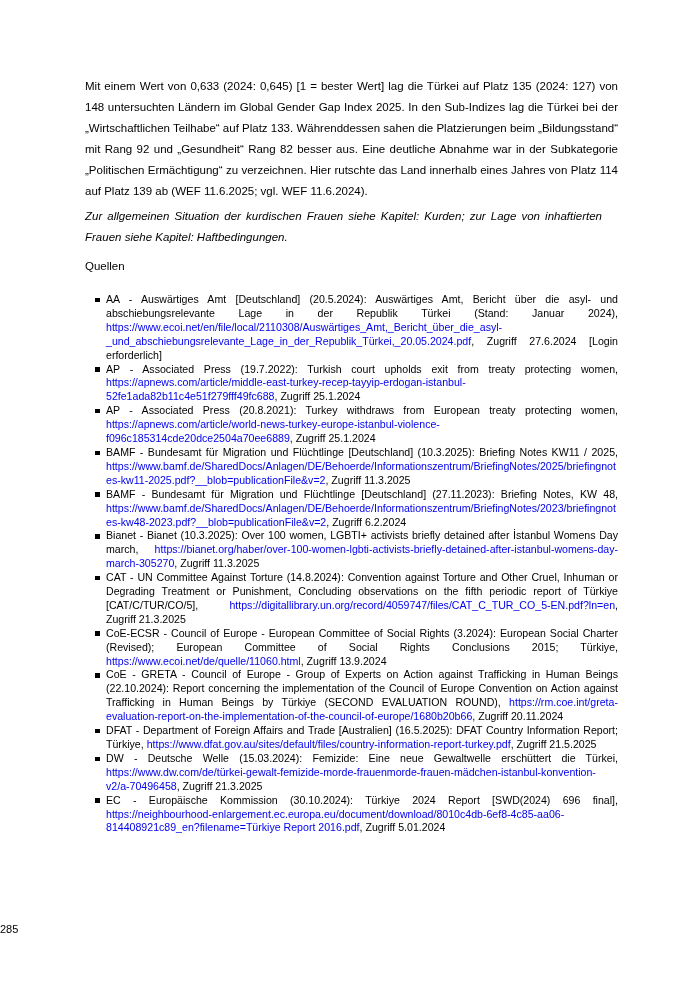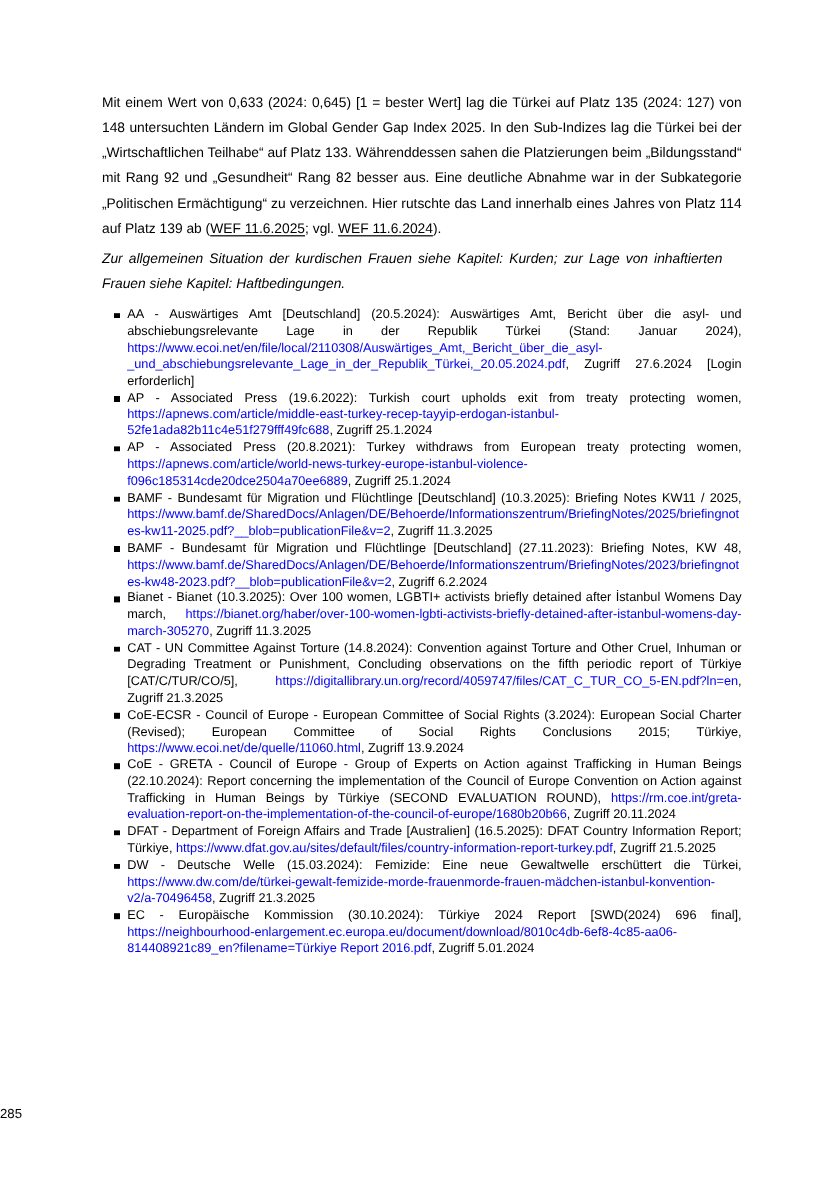--- a/index.html
+++ b/index.html
@@ -54,41 +54,41 @@
     top: 4.6px;
     width: 4.6px;
     height: 4.6px;
     background: #000000;
   }
   .link {
     color: #0000EE;
     overflow-wrap: anywhere;
   }
   .ref {
-    text-decoration: underline;
     text-underline-offset: 2px;
   }
   .page-number {
     position: absolute;
     left: 0;
     right: 0;
     top: 922px;
     font-size: 11px;
     line-height: 14px;
   }
 </style>
 </head>
 <body>
 
 <div class="content">
   <p class="para"><span>Mit einem Wert von 0,633 (2024: 0,645) [1 = bester Wert] lag die Türkei auf Platz 135 (2024: 127) von 148 untersuchten Ländern im Global Gender Gap Index 2025. In den Sub-Indizes lag die Türkei bei der „Wirtschaftlichen Teilhabe“ auf Platz 133. Währenddessen sahen die Platzierungen beim „Bildungsstand“ mit Rang 92 und „Gesundheit“ Rang 82 besser aus. Eine deutliche Abnahme war in der Subkategorie „Politischen Ermächtigung“ zu verzeichnen. Hier rutschte das Land innerhalb eines Jahres von Platz 114 auf Platz 139 ab (</span><span class="ref">WEF 11.6.2025</span><span>; vgl. </span><span class="ref">WEF 11.6.2024</span><span>).</span></p>
   <p class="para note">Zur allgemeinen Situation der kurdischen Frauen siehe Kapitel: Kurden; zur Lage von inhaftierten Frauen siehe Kapitel: Haftbedingungen.</p>
+  <p class="heading">Quellen</p>
   <ul class="sources">
       <li><span class="bullet"></span><span>AA - Auswärtiges Amt [Deutschland] (20.5.2024): Auswärtiges Amt, Bericht über die asyl- und abschiebungsrelevante Lage in der Republik Türkei (Stand: Januar 2024), </span><span class="link">https://www.ecoi.net/en/file/local/2110308/Auswärtiges_Amt,_Bericht_über_die_asyl-_und_abschiebungsrelevante_Lage_in_der_Republik_Türkei,_20.05.2024.pdf</span><span>, Zugriff 27.6.2024 [Login erforderlich]</span></li>
-      <li><span class="bullet"></span><span>AP - Associated Press (19.6.2022): Turkish court upholds exit from treaty protecting women, </span><span class="link">https://apnews.com/article/middle-east-turkey-recep-tayyip-erdogan-istanbul-52fe1ada82b11c4e51f279fff49fc688</span><span>, Zugriff 25.1.2024</span></li>
+      <li><span class="bullet"></span><span>AP - Associated Press (19.7.2022): Turkish court upholds exit from treaty protecting women, </span><span class="link">https://apnews.com/article/middle-east-turkey-recep-tayyip-erdogan-istanbul-52fe1ada82b11c4e51f279fff49fc688</span><span>, Zugriff 25.1.2024</span></li>
       <li><span class="bullet"></span><span>AP - Associated Press (20.8.2021): Turkey withdraws from European treaty protecting women, </span><span class="link">https://apnews.com/article/world-news-turkey-europe-istanbul-violence-f096c185314cde20dce2504a70ee6889</span><span>, Zugriff 25.1.2024</span></li>
       <li><span class="bullet"></span><span>BAMF - Bundesamt für Migration und Flüchtlinge [Deutschland] (10.3.2025): Briefing Notes KW11 / 2025, </span><span class="link">https://www.bamf.de/SharedDocs/Anlagen/DE/Behoerde/Informationszentrum/BriefingNotes/2025/briefingnotes-kw11-2025.pdf?__blob=publicationFile&amp;v=2</span><span>, Zugriff 11.3.2025</span></li>
       <li><span class="bullet"></span><span>BAMF - Bundesamt für Migration und Flüchtlinge [Deutschland] (27.11.2023): Briefing Notes, KW 48, </span><span class="link">https://www.bamf.de/SharedDocs/Anlagen/DE/Behoerde/Informationszentrum/BriefingNotes/2023/briefingnotes-kw48-2023.pdf?__blob=publicationFile&amp;v=2</span><span>, Zugriff 6.2.2024</span></li>
       <li><span class="bullet"></span><span>Bianet - Bianet (10.3.2025): Over 100 women, LGBTI+ activists briefly detained after İstanbul Womens Day march, </span><span class="link">https://bianet.org/haber/over-100-women-lgbti-activists-briefly-detained-after-istanbul-womens-day-march-305270</span><span>, Zugriff 11.3.2025</span></li>
       <li><span class="bullet"></span><span>CAT - UN Committee Against Torture (14.8.2024): Convention against Torture and Other Cruel, Inhuman or Degrading Treatment or Punishment, Concluding observations on the fifth periodic report of Türkiye [CAT/C/TUR/CO/5], </span><span class="link">https://digitallibrary.un.org/record/4059747/files/CAT_C_TUR_CO_5-EN.pdf?ln=en</span><span>, Zugriff 21.3.2025</span></li>
       <li><span class="bullet"></span><span>CoE-ECSR - Council of Europe - European Committee of Social Rights (3.2024): European Social Charter (Revised); European Committee of Social Rights Conclusions 2015; Türkiye, </span><span class="link">https://www.ecoi.net/de/quelle/11060.html</span><span>, Zugriff 13.9.2024</span></li>
       <li><span class="bullet"></span><span>CoE - GRETA - Council of Europe - Group of Experts on Action against Trafficking in Human Beings (22.10.2024): Report concerning the implementation of the Council of Europe Convention on Action against Trafficking in Human Beings by Türkiye (SECOND EVALUATION ROUND), </span><span class="link">https://rm.coe.int/greta-evaluation-report-on-the-implementation-of-the-council-of-europe/1680b20b66</span><span>, Zugriff 20.11.2024</span></li>
       <li><span class="bullet"></span><span>DFAT - Department of Foreign Affairs and Trade [Australien] (16.5.2025): DFAT Country Information Report; Türkiye, </span><span class="link">https://www.dfat.gov.au/sites/default/files/country-information-report-turkey.pdf</span><span>, Zugriff 21.5.2025</span></li>
       <li><span class="bullet"></span><span>DW - Deutsche Welle (15.03.2024): Femizide: Eine neue Gewaltwelle erschüttert die Türkei, </span><span class="link">https://www.dw.com/de/türkei-gewalt-femizide-morde-frauenmorde-frauen-mädchen-istanbul-konvention-v2/a-70496458</span><span>, Zugriff 21.3.2025</span></li>
       <li><span class="bullet"></span><span>EC - Europäische Kommission (30.10.2024): Türkiye 2024 Report [SWD(2024) 696 final], </span><span class="link">https://neighbourhood-enlargement.ec.europa.eu/document/download/8010c4db-6ef8-4c85-aa06-814408921c89_en?filename=Türkiye Report 2016.pdf</span><span>, Zugriff 5.01.2024</span></li>

